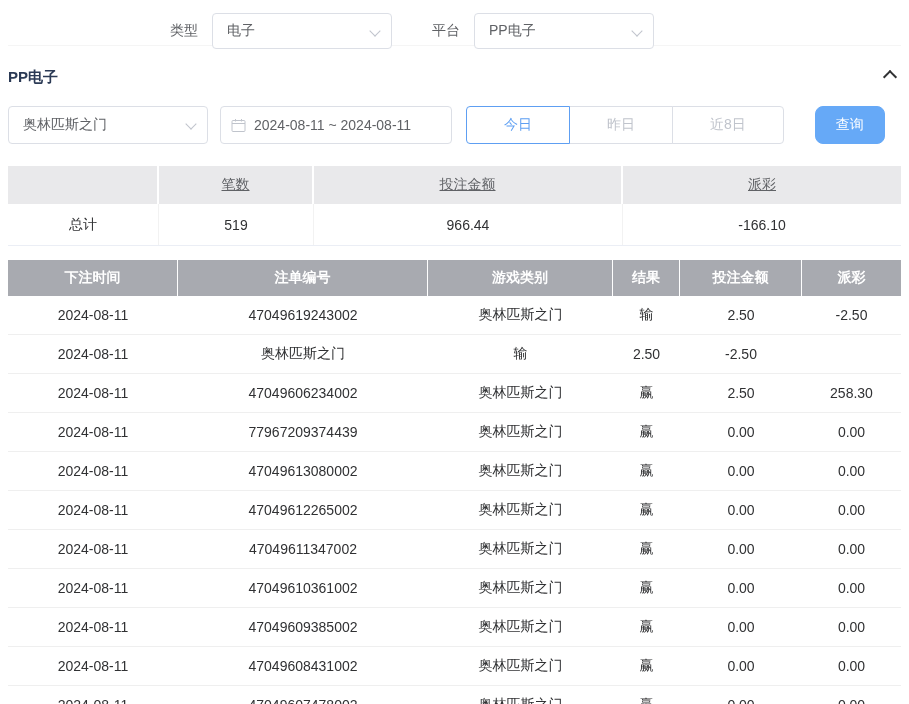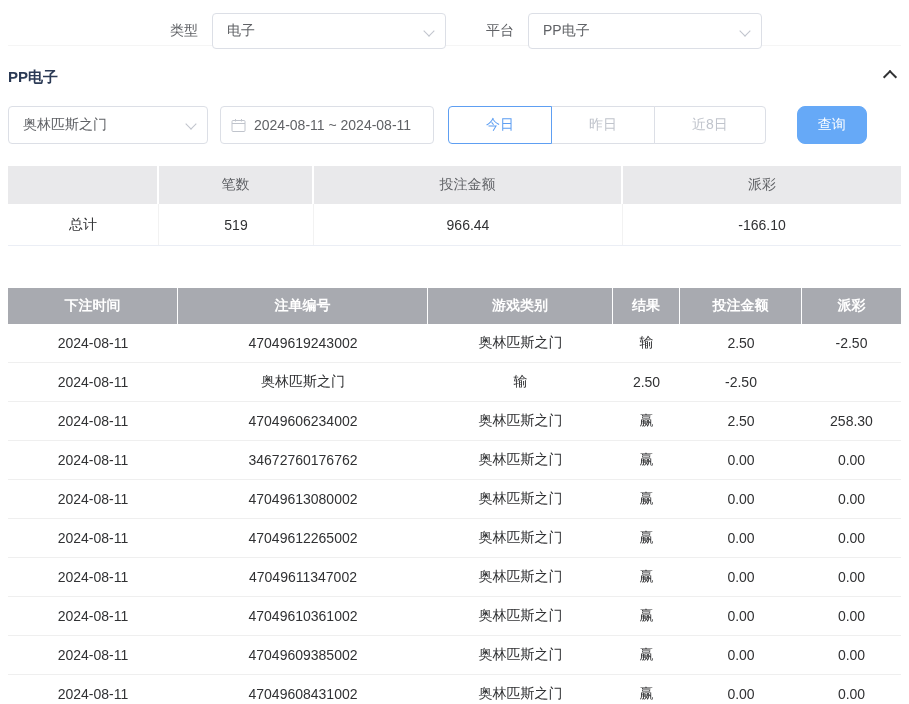--- a/index.html
+++ b/index.html
@@ -10,65 +10,65 @@
   
   .topbar { display:flex; align-items:center; padding-top:16px; height:46px;
     border-bottom:1px solid #f5f5f5; }
   .topbar .lbl { color:#606266; margin-right:14px; }
   .topbar .spacer { width:162px; }
   .topbar .gap { width:40px; }
 
   .select { position:relative; display:flex; align-items:center; height:36px;
     border:1px solid #dcdfe6; border-radius:4px; background:#fff; padding:0 30px 0 14px;
     color:#606266; cursor:pointer; }
-  .topbar .select { width:234px; }
+  .topbar .select { width:180px; }
 
   .chev-down { position:absolute; right:12px; top:13px; width:8px; height:8px;
     border-right:1.5px solid #c0c4cc; border-bottom:1.5px solid #c0c4cc;
     transform:rotate(45deg); }
 
   
   .section-head { display:flex; align-items:center; justify-content:space-between;
     margin-top:16px; height:30px; }
   .section-title { font-weight:bold; font-size:15px; color:#2b3a55; }
   .chev-up { width:10px; height:10px; border-right:2px solid #303133;
     border-bottom:2px solid #303133; transform:rotate(-135deg); margin-right:6px; cursor:pointer; }
 
   
   .filters { display:flex; align-items:center; margin-top:14px; height:38px; }
   .filters .select { width:200px; height:38px; }
-  .date-input { display:flex; align-items:center; gap:8px; height:38px; width:214px;
+  .date-input { display:flex; align-items:center; gap:8px; height:38px; width:232px;
     border:1px solid #dcdfe6; border-radius:4px; margin-left:12px; padding:0 10px;
     color:#606266; cursor:pointer; }
   .btn-group { display:flex; margin-left:14px; }
   .btn-group .btn { height:38px; padding:0 37px; background:#fff; border:1px solid #dcdfe6;
     color:#c0c4cc; font-size:14px; cursor:pointer; margin-left:-1px; }
   .btn-group .btn:first-child { border-radius:4px 0 0 4px; margin-left:0; }
   .btn-group .btn:last-child { border-radius:0 4px 4px 0; }
   .btn-group .btn.active { border-color:#5e9ff2; color:#5e9ff2; position:relative; z-index:1; }
   .query-btn { height:38px; padding:0 20px; margin-left:31px; background:#66a9f7;
     border:1px solid #66a9f7; border-radius:8px; color:#fff; font-size:14px; cursor:pointer; }
 
   
   .summary { margin-top:22px; }
   .summary .s-head { display:grid; grid-template-columns:151px 155px 309px 278px; }
   .summary .s-head > div { background:#e9e9eb; height:38px; display:flex; align-items:center;
-    justify-content:center; color:#606266; border-right:2px solid #fff; }
+    justify-content:center; color:#606266; border-right:2px solid #fff;text-decoration:underline; }
   .summary .s-head > div:last-child { border-right:none; }
   .summary .s-body { display:grid; grid-template-columns:151px 155px 309px 278px;
     border-bottom:1px solid #ebeef5; }
   .summary .s-body > div { height:41px; display:flex; align-items:center; justify-content:center;
     color:#303133; border-right:1px solid #f2f2f2; }
   .summary .s-body > div:last-child { border-right:none; }
 
   
   .bet-table { margin-top:14px; }
   .t-head { display:grid; grid-template-columns:170px 250px 185px 67px 122px 99px; }
   .t-head > div { background:#a8aab0; color:#fff; font-weight:bold; height:36px;
-    display:flex; align-items:center; justify-content:center; border-right:1px solid #fff;margin-top:28px; }
+    display:flex; align-items:center; justify-content:center; border-right:1px solid #fff; }
   .t-head > div:last-child { border-right:none; }
   .trow { display:grid; grid-template-columns:170px 250px 185px 67px 122px 99px;
     border-bottom:1px solid #efefef; }
   .trow > div { height:38px; display:flex; align-items:center; justify-content:center;
     color:#303133; }
   .neg { color:#f56c6c; }
 </style>
 </head>
 <body>
 
@@ -160,21 +160,21 @@
     <div>2024-08-11</div>
     <div>47049606234002</div>
     <div>奥林匹斯之门</div>
     <div>赢</div>
     <div>2.50</div>
     <div>258.30</div>
   </div>
 
   <div class="trow">
     <div>2024-08-11</div>
-    <div>34672760176762</div>
+    <div>77967209374439</div>
     <div>奥林匹斯之门</div>
     <div>赢</div>
     <div>0.00</div>
     <div>0.00</div>
   </div>
 
   <div class="trow">
     <div>2024-08-11</div>
     <div>47049613080002</div>
     <div>奥林匹斯之门</div>

